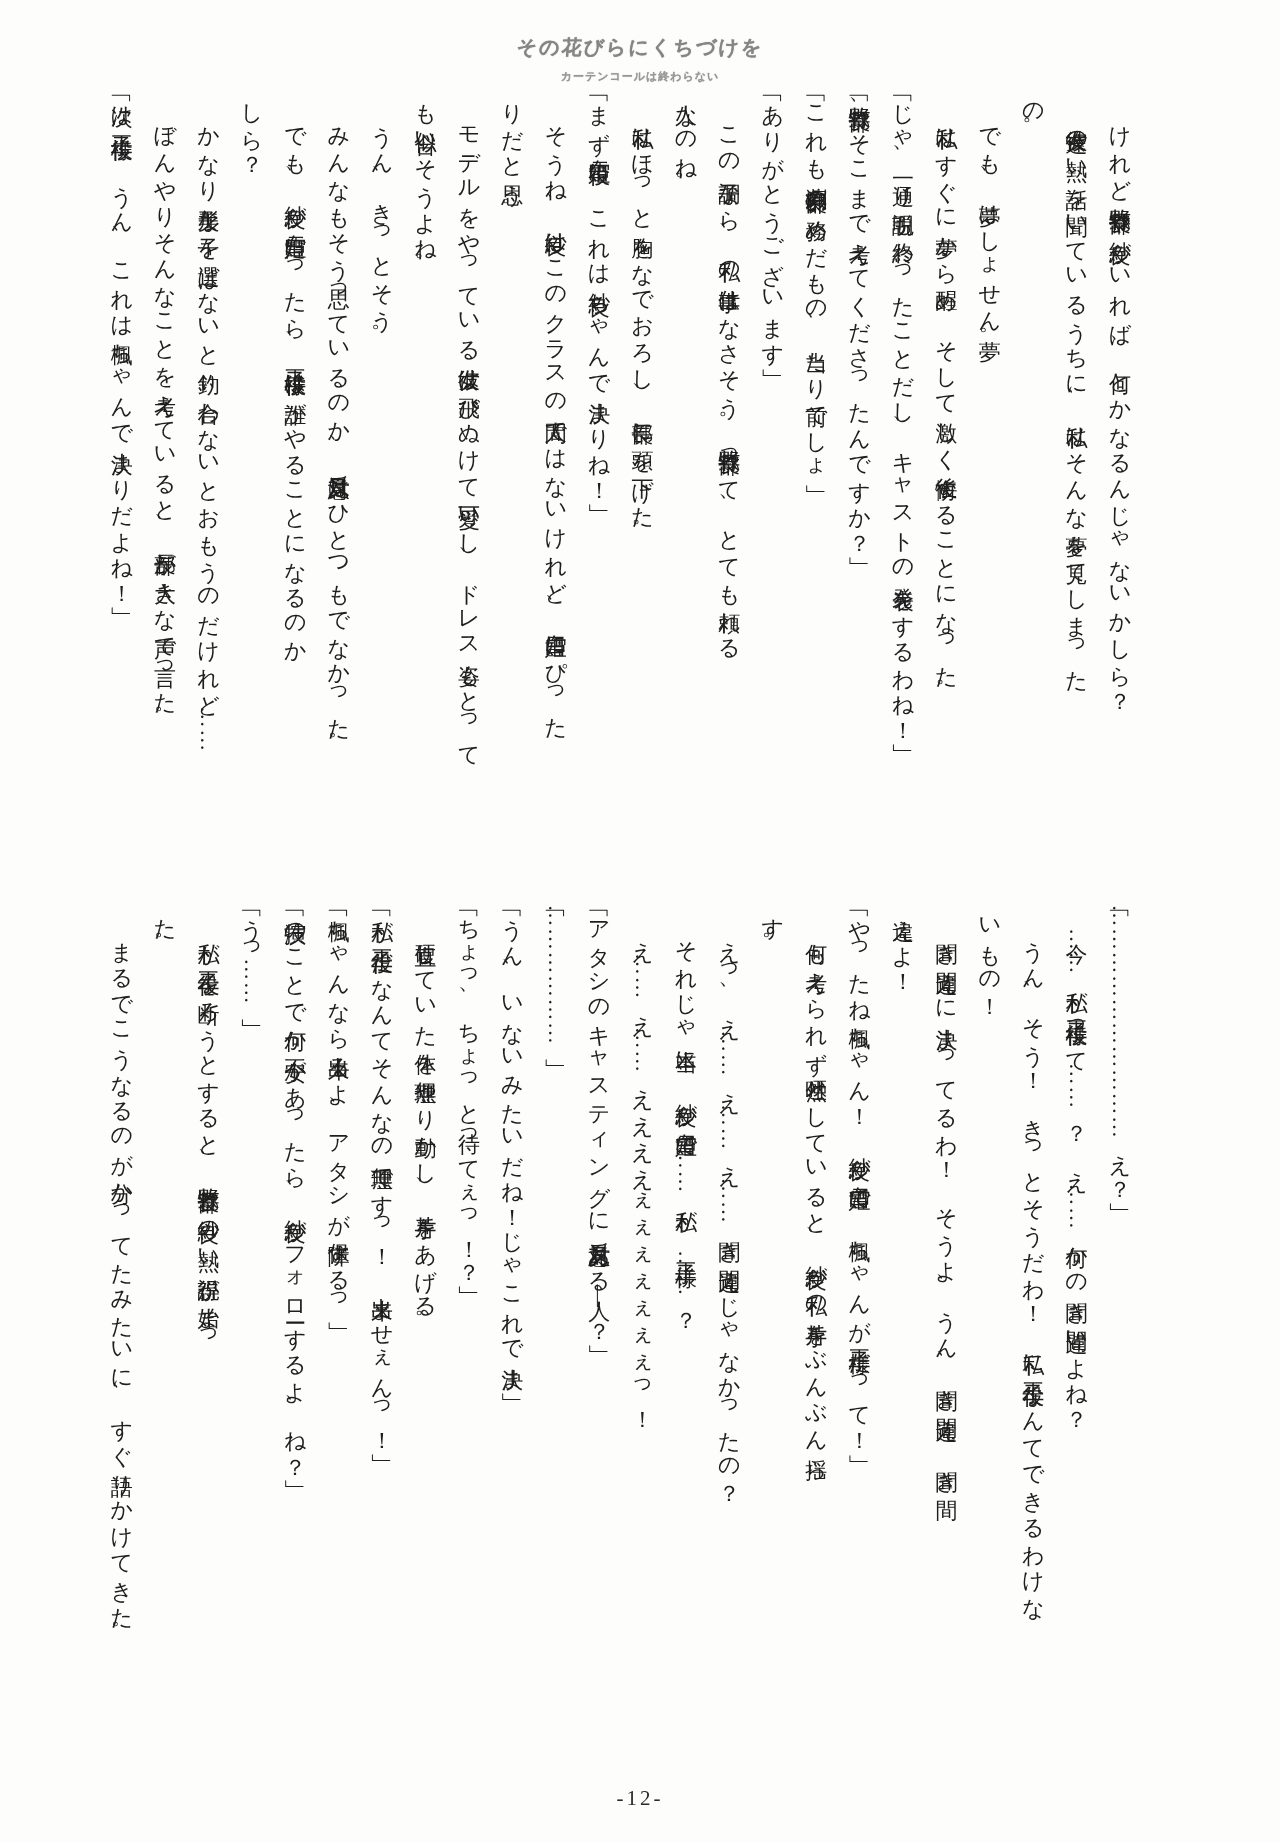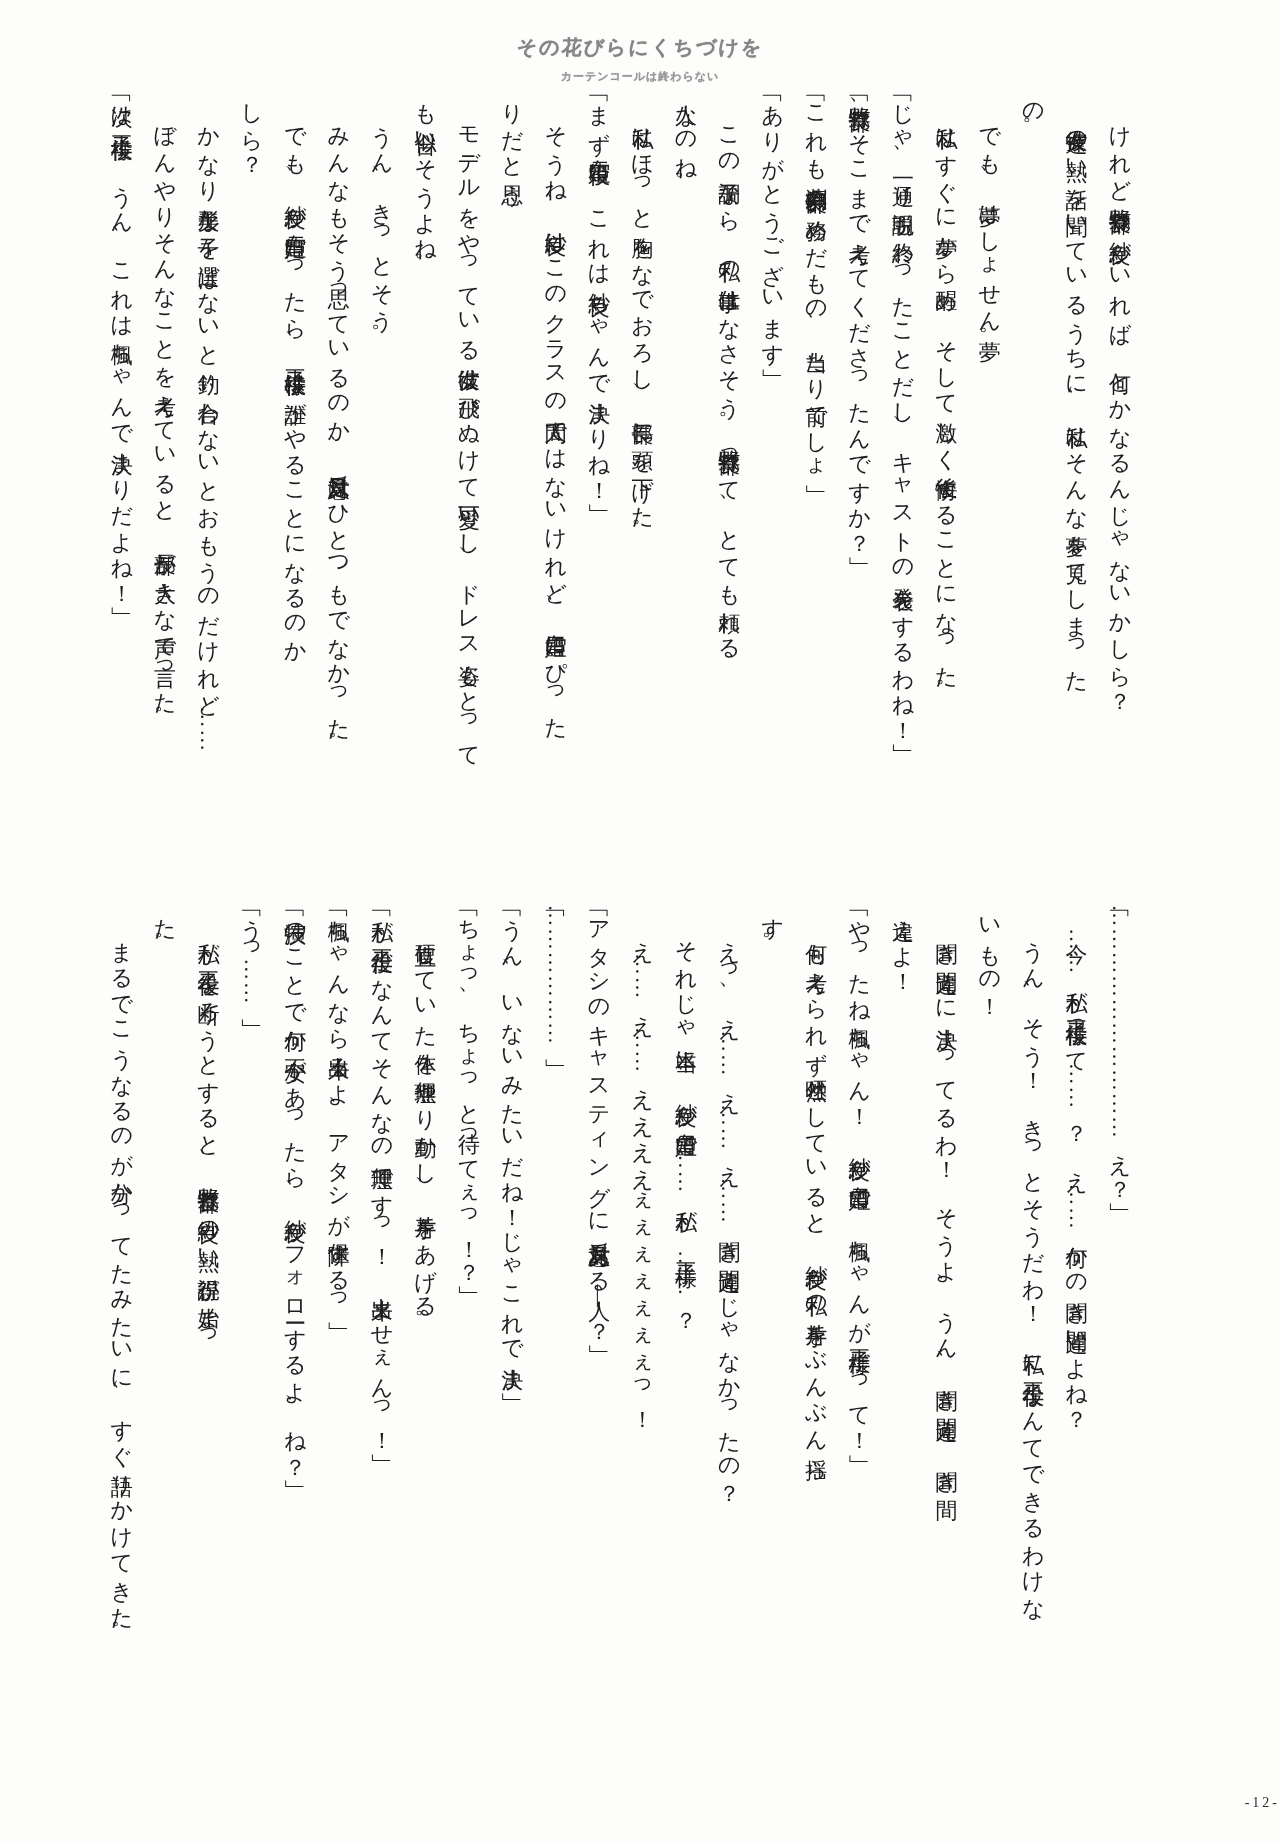--- a/index.html
+++ b/index.html
@@ -46,22 +46,22 @@
     color: #1e1e1e;
   }
   .vblock p { margin: 0; padding: 0; white-space: pre; }
   .block-top    { top: 88px;  right: 138px; height: 792px; }
   .block-bottom { top: 903px; right: 138px; height: 792px; }
   .pagenum {
     position: absolute;
     bottom: 32px;
     left: 0;
     width: 100%;
-    text-align: right;
-    font-size: 14px;
+    text-align: center;
+    font-size: 21px;
     letter-spacing: 3px;
     color: #2a2a2a;
   }
 </style>
 </head>
 <body>
 
 <div class="page">
 
   <div class="logo">

